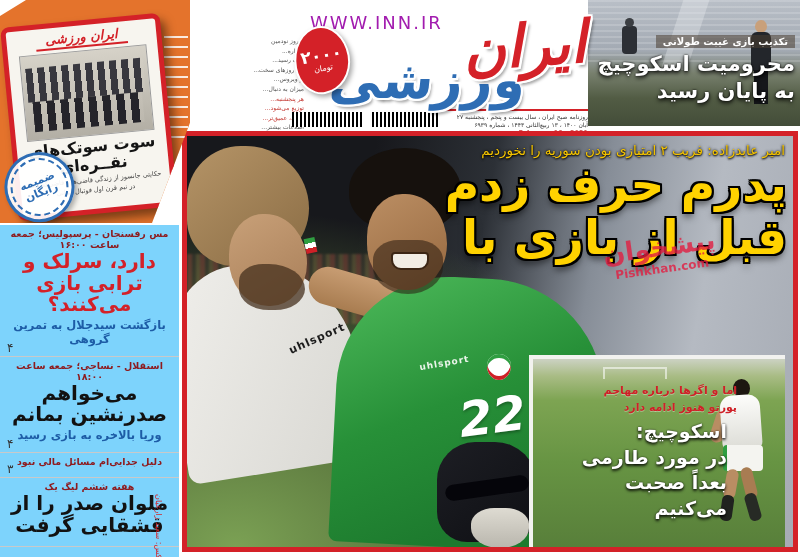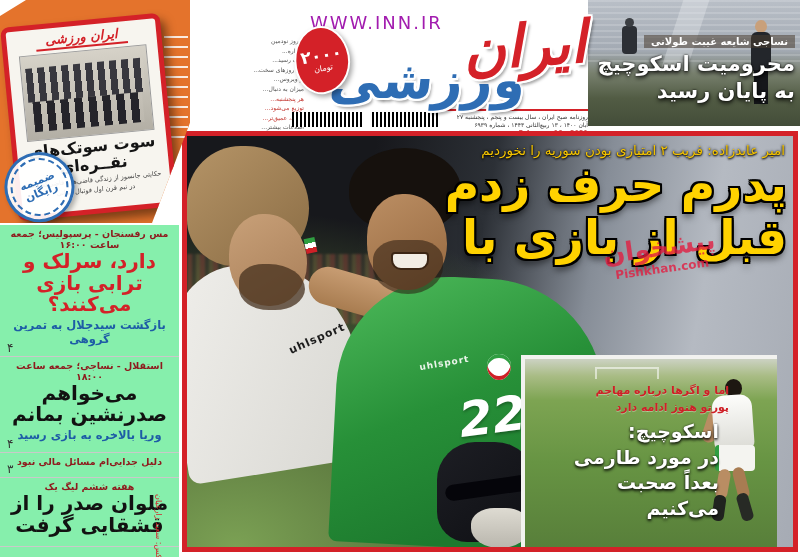--- a/index.html
+++ b/index.html
@@ -120,42 +120,42 @@
        border-radius:40% 40% 50% 50%;}
   
   #main-kicker{right:8px;top:6px;color:#f5c400;font-weight:normal;font-size:13.5px;direction:rtl;
        text-shadow:0 1px 2px #000,0 0 3px #000;}
   #main-headline{right:6px;top:22px;text-align:right;direction:rtl;color:#ffd200;font-weight:bold;
        font-size:47px;line-height:1.13;}
   #watermark{left:408px;top:96px;width:130px;text-align:center;transform:rotate(-8deg);color:rgba(225,30,65,.8);}
   #watermark .fa{font-size:26px;font-weight:bold;}
   #watermark .en{font-size:12px;font-weight:bold;}
   
-  #taremi{right:16px;bottom:0;width:252px;height:188px;border-top:4px solid #f2f2ef;border-left:4px solid #f2f2ef;
+  #taremi{right:8px;bottom:0;width:252px;height:188px;border-top:4px solid #f2f2ef;border-left:4px solid #f2f2ef;
        overflow:hidden;background:linear-gradient(180deg,#ccd2c3 0%,#a9bc85 9%,#7da452 22%,#679443 55%,#587f3a 100%);}
   #taremi .goal{position:absolute;left:70px;top:8px;width:60px;height:10px;border:2px solid rgba(255,255,255,.55);border-bottom:none;}
   .runner{position:absolute;right:14px;top:20px;width:60px;height:160px;}
   .runner .head{position:absolute;left:22px;top:0;width:17px;height:19px;border-radius:50%;background:#1d1711;}
   .runner .shirt{position:absolute;left:10px;top:16px;width:40px;height:54px;background:linear-gradient(#fdfdfb,#dcdcd6);
        border-radius:12px 12px 6px 6px;transform:rotate(-4deg);}
   .runner .arm{position:absolute;left:2px;top:30px;width:14px;height:34px;background:#b98d63;border-radius:8px;transform:rotate(18deg);}
   .runner .shorts{position:absolute;left:12px;top:66px;width:36px;height:26px;background:#f4f4f0;border-left:4px solid #2f9e41;
        border-radius:4px;}
   .runner .leg1{position:absolute;left:14px;top:90px;width:12px;height:30px;background:#b98d63;border-radius:6px;transform:rotate(10deg);}
   .runner .leg2{position:absolute;left:32px;top:88px;width:12px;height:32px;background:#a87c52;border-radius:6px;transform:rotate(-14deg);}
   .runner .sock1{position:absolute;left:10px;top:116px;width:12px;height:26px;background:#20231f;border-radius:5px;transform:rotate(8deg);}
   .runner .sock2{position:absolute;left:36px;top:114px;width:12px;height:28px;background:#272a25;border-radius:5px;transform:rotate(-16deg);}
   #taremi-kicker{position:absolute;right:48px;top:24px;text-align:right;direction:rtl;color:#cf2027;
        font-weight:bold;font-size:11px;line-height:1.5;text-shadow:0 1px 0 rgba(255,255,255,.35);}
   #taremi-headline{position:absolute;right:58px;top:60px;text-align:right;direction:rtl;color:#fff;
        font-weight:bold;font-size:19px;line-height:1.35;text-shadow:0 2px 3px rgba(0,0,0,.85),0 0 2px rgba(0,0,0,.7);}
   #photo-credit{left:163px;top:494px;transform:rotate(90deg);transform-origin:top left;font-size:8px;
        color:#d42128;white-space:nowrap;direction:rtl;z-index:3;}
   
-  #left-col{left:0;top:225px;width:179px;height:332px;direction:rtl;overflow:hidden;background:#86efac;}
+  #left-col{left:0;top:225px;width:179px;height:332px;direction:rtl;overflow:hidden;background:#7dd3fc;}
   .news-item{position:relative;text-align:center;padding:3px 6px 10px;border-bottom:1px solid #c9c9c9;}
   .news-kicker{font-size:9.5px;font-weight:bold;color:#8e1b1e;}
   .news-headline{font-size:20px;font-weight:bold;color:#121212;line-height:1.08;margin-top:1px;}
   .news-headline.red{color:#d42128;}
   .news-sub{font-size:11.5px;font-weight:bold;color:#1d5ca6;margin-top:2px;}
   .news-page{position:absolute;left:7px;bottom:1px;font-size:12px;color:#333;}
 </style>
 </head>
 <body>
 
@@ -196,21 +196,21 @@
 
   <div id="suspension" class="abs">
     <div class="seats"></div>
     <div class="aisle"></div>
     <div class="camera-man abs"></div>
     <div class="coach abs">
       <div class="head"></div>
       <div class="body"></div>
       <div class="legs"></div>
     </div>
-    <div id="susp-kicker" class="abs">نساجی شایعه غیبت طولانی</div>
+    <div id="susp-kicker" class="abs">تکذیب بازی غیبت طولانی</div>
     <div id="susp-headline" class="abs">
       <div>محرومیت اسکوچیچ</div>
       <div>به پایان رسید</div>
     </div>
   </div>
 
   <div id="main-box" class="abs">
     <div id="scene">
       <div id="stands"></div>
 

